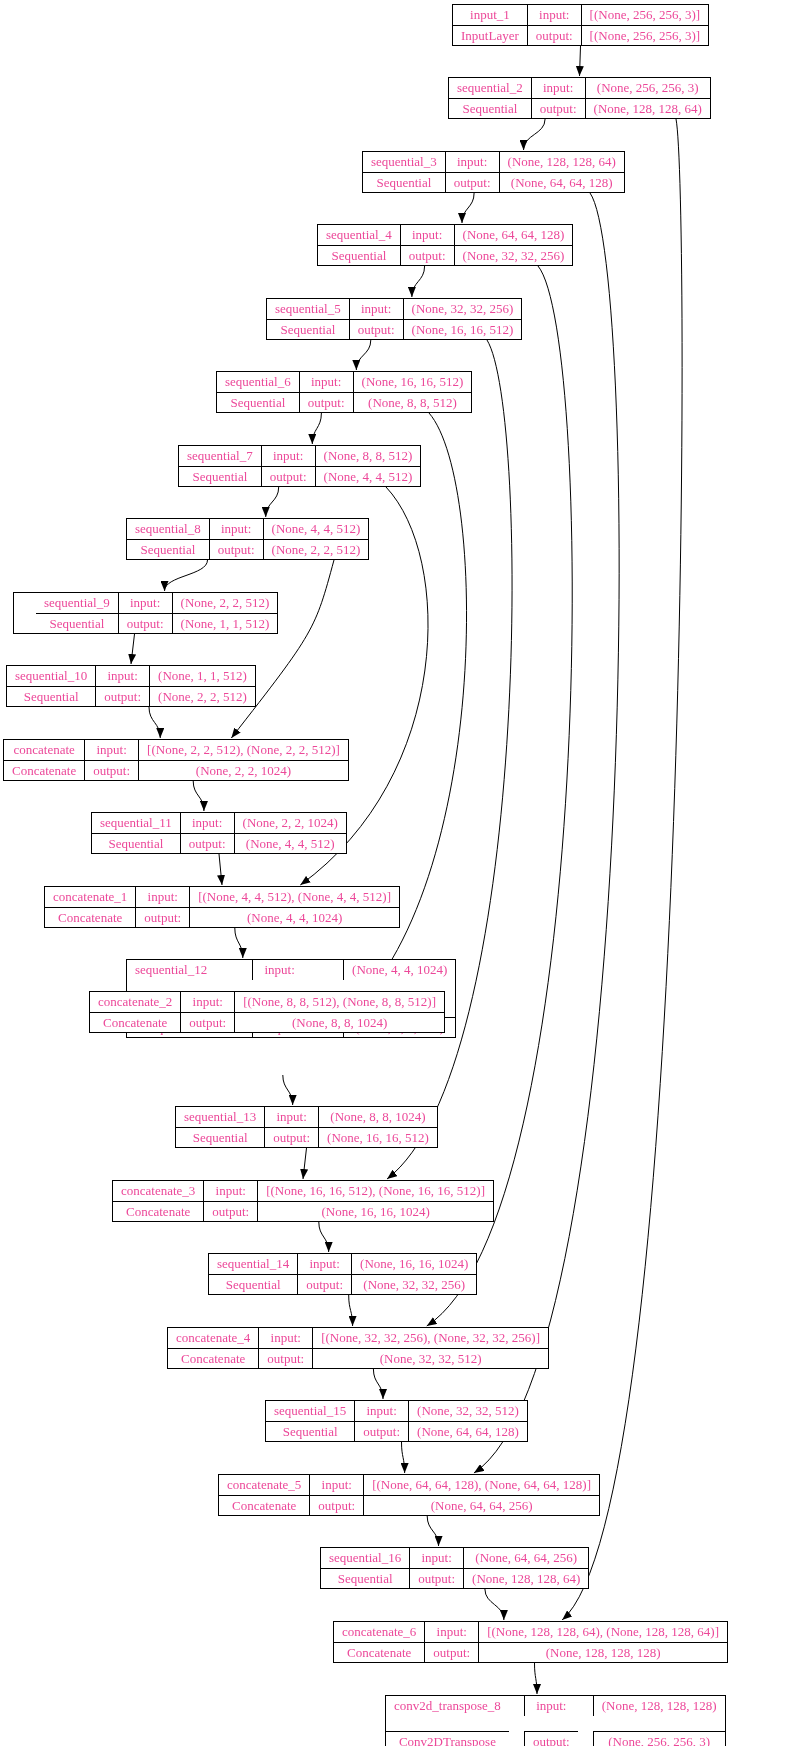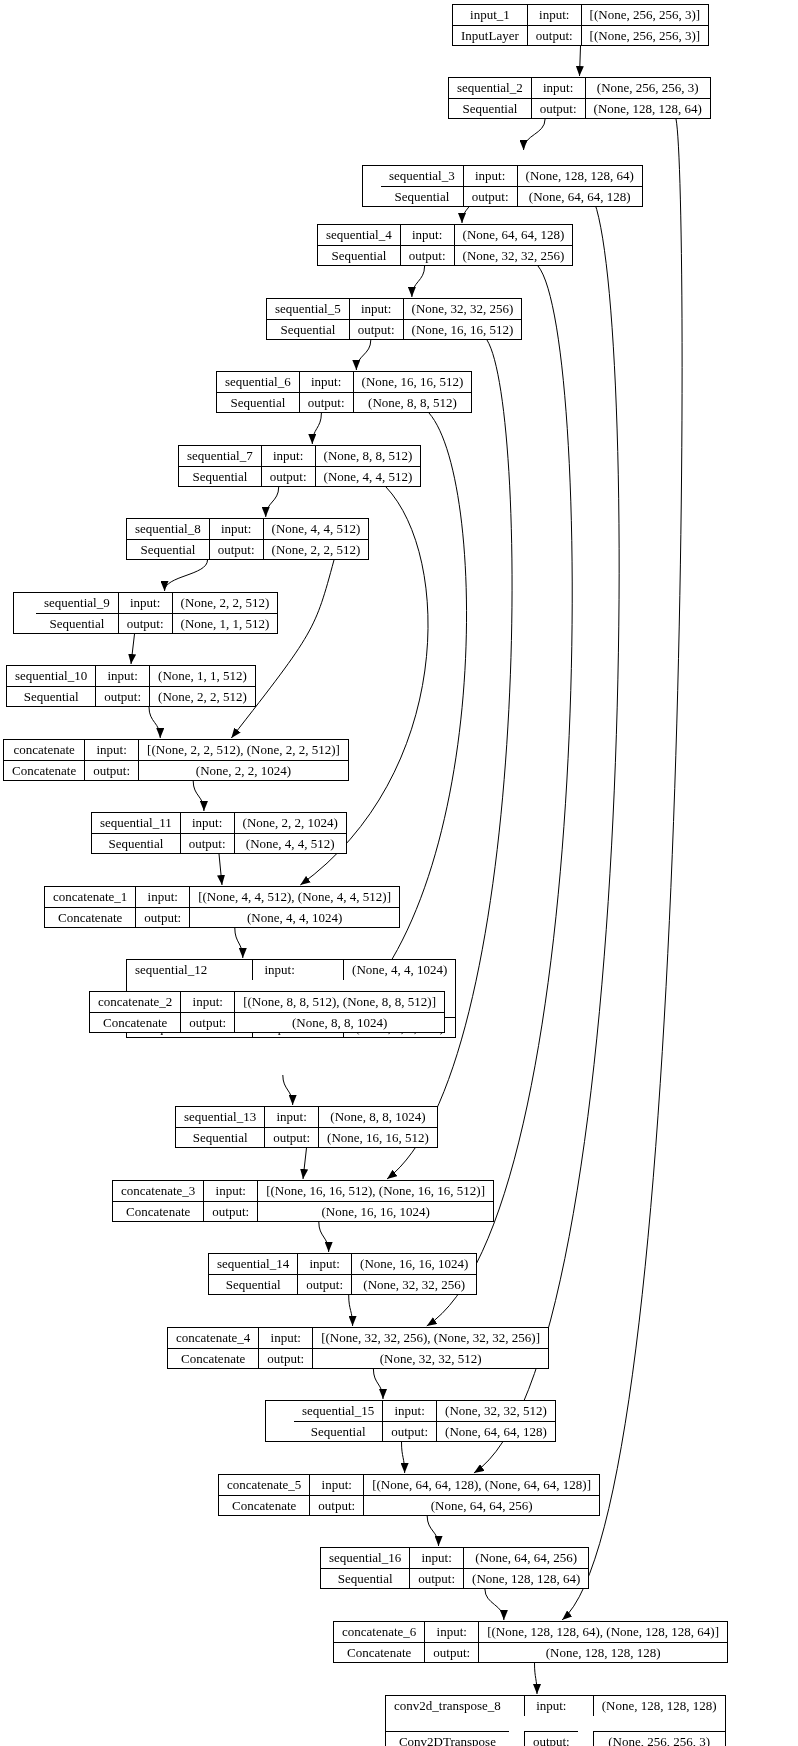--- a/index.html
+++ b/index.html
@@ -1,21 +1,21 @@
 <!DOCTYPE html>
 <html><head>
 <meta charset="utf-8">
 <style>
   html,body { margin:0; padding:0; background:#ffffff; }
   .canvas {
     position:relative;
     width:798px; height:1746px;
     background:#ffffff;
     font-family:"Liberation Serif", "DejaVu Serif", serif;
-    color:#000000;
+    color:#ec4899;
     overflow:hidden;
   }
   .edges { position:absolute; left:0; top:0; pointer-events:none; }
   .node {
     position:absolute;
     display:grid;
     grid-template-columns:auto auto 1fr;
     grid-template-rows:1fr 1fr;
     border:1px solid #000;
     background:#ffffff;
@@ -82,21 +82,21 @@
 
     <div class="node" style="left: 448px; top: 77px;">
       <div class="cell c-name">sequential_2</div>
       <div class="cell c-lbl">input:</div>
       <div class="cell c-shape">(None, 256, 256, 3)</div>
       <div class="cell c-type r2">Sequential</div>
       <div class="cell c-lbl r2">output:</div>
       <div class="cell c-shape r2">(None, 128, 128, 64)</div>
     </div>
 
-    <div class="node" style="left: 362px; top: 165px; padding-left: 18px;">
+    <div class="node" style="left: 362px; top: 151px;">
       <div class="cell c-name">sequential_3</div>
       <div class="cell c-lbl">input:</div>
       <div class="cell c-shape">(None, 128, 128, 64)</div>
       <div class="cell c-type r2">Sequential</div>
       <div class="cell c-lbl r2">output:</div>
       <div class="cell c-shape r2">(None, 64, 64, 128)</div>
     </div>
 
     <div class="node" style="left: 317px; top: 224px;">
       <div class="cell c-name">sequential_4</div>
@@ -235,21 +235,21 @@
 
     <div class="node" style="left: 167px; top: 1327px;">
       <div class="cell c-name">concatenate_4</div>
       <div class="cell c-lbl">input:</div>
       <div class="cell c-shape">[(None, 32, 32, 256), (None, 32, 32, 256)]</div>
       <div class="cell c-type r2">Concatenate</div>
       <div class="cell c-lbl r2">output:</div>
       <div class="cell c-shape r2">(None, 32, 32, 512)</div>
     </div>
 
-    <div class="node" style="left: 265px; top: 1400px; padding-left: 28px;">
+    <div class="node" style="left: 265px; top: 1400px;">
       <div class="cell c-name">sequential_15</div>
       <div class="cell c-lbl">input:</div>
       <div class="cell c-shape">(None, 32, 32, 512)</div>
       <div class="cell c-type r2">Sequential</div>
       <div class="cell c-lbl r2">output:</div>
       <div class="cell c-shape r2">(None, 64, 64, 128)</div>
     </div>
 
     <div class="node" style="left: 218px; top: 1474px;">
       <div class="cell c-name">concatenate_5</div>

